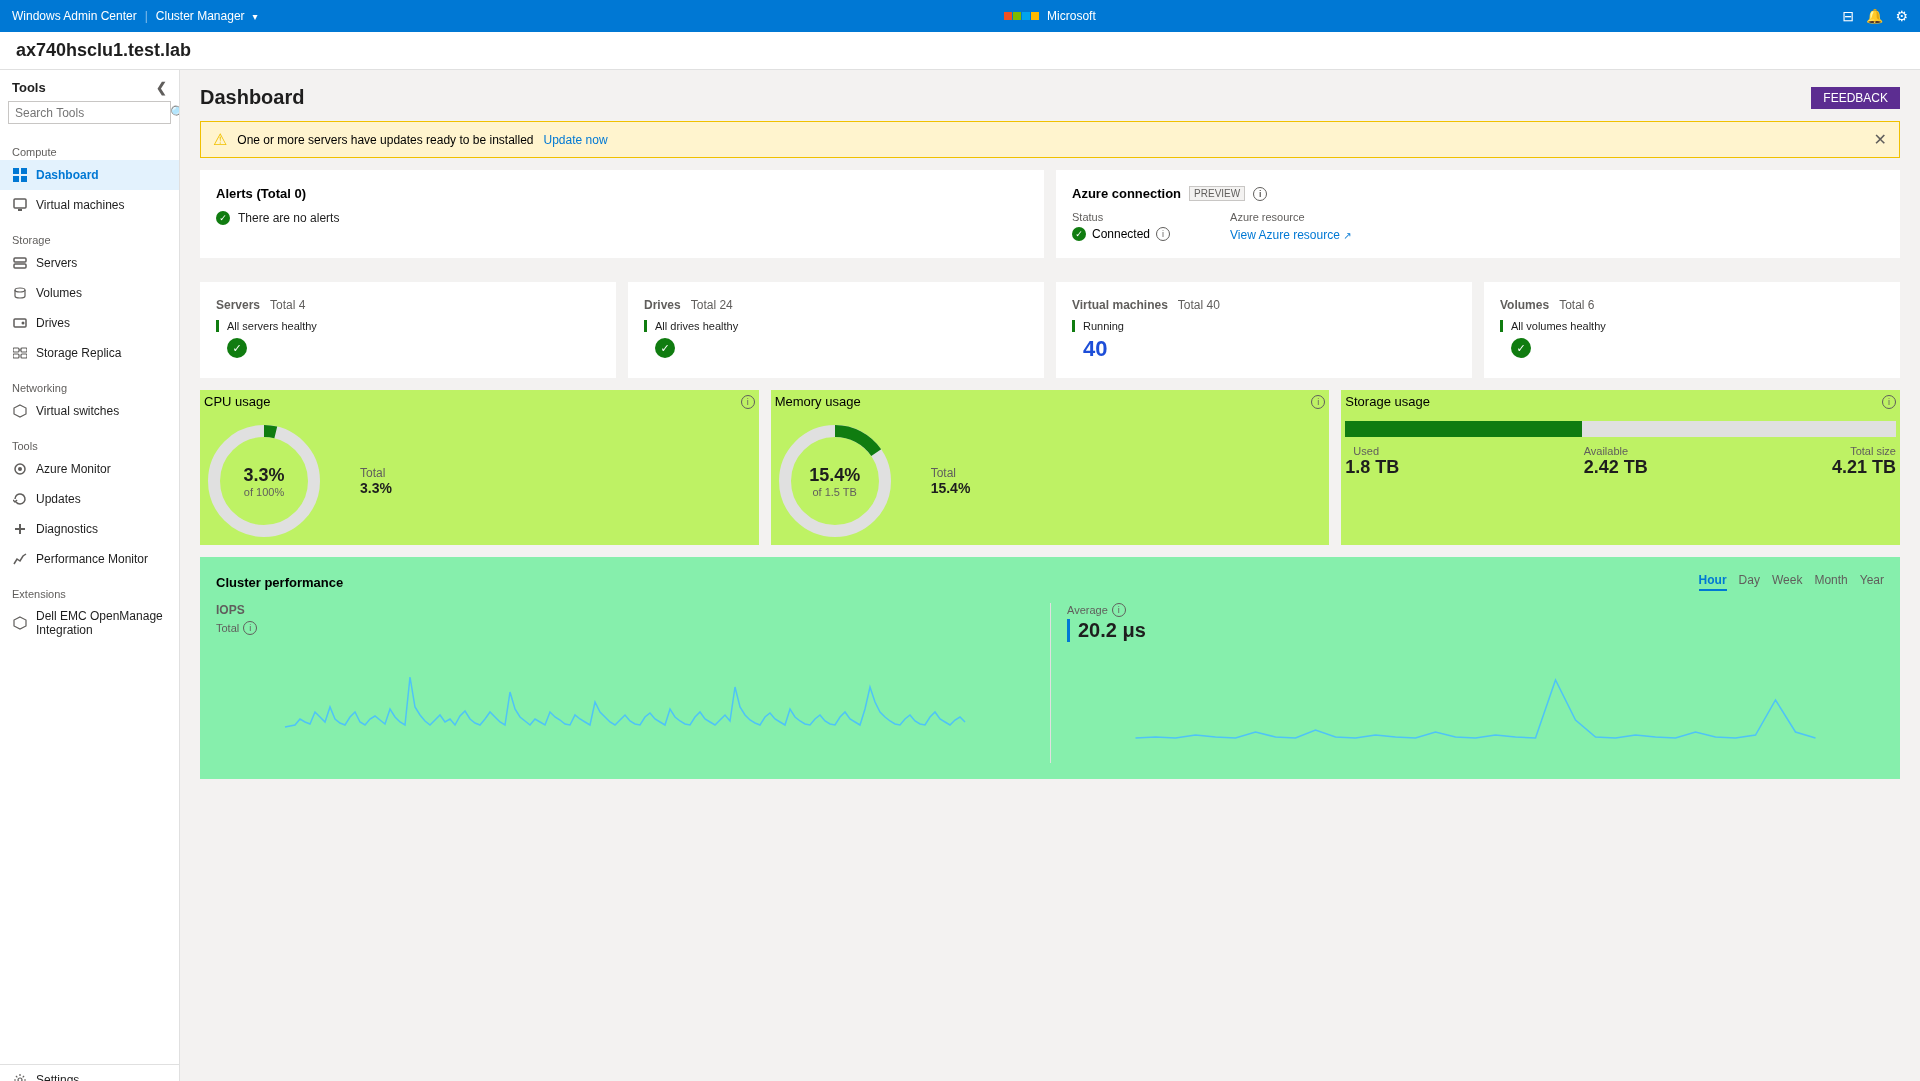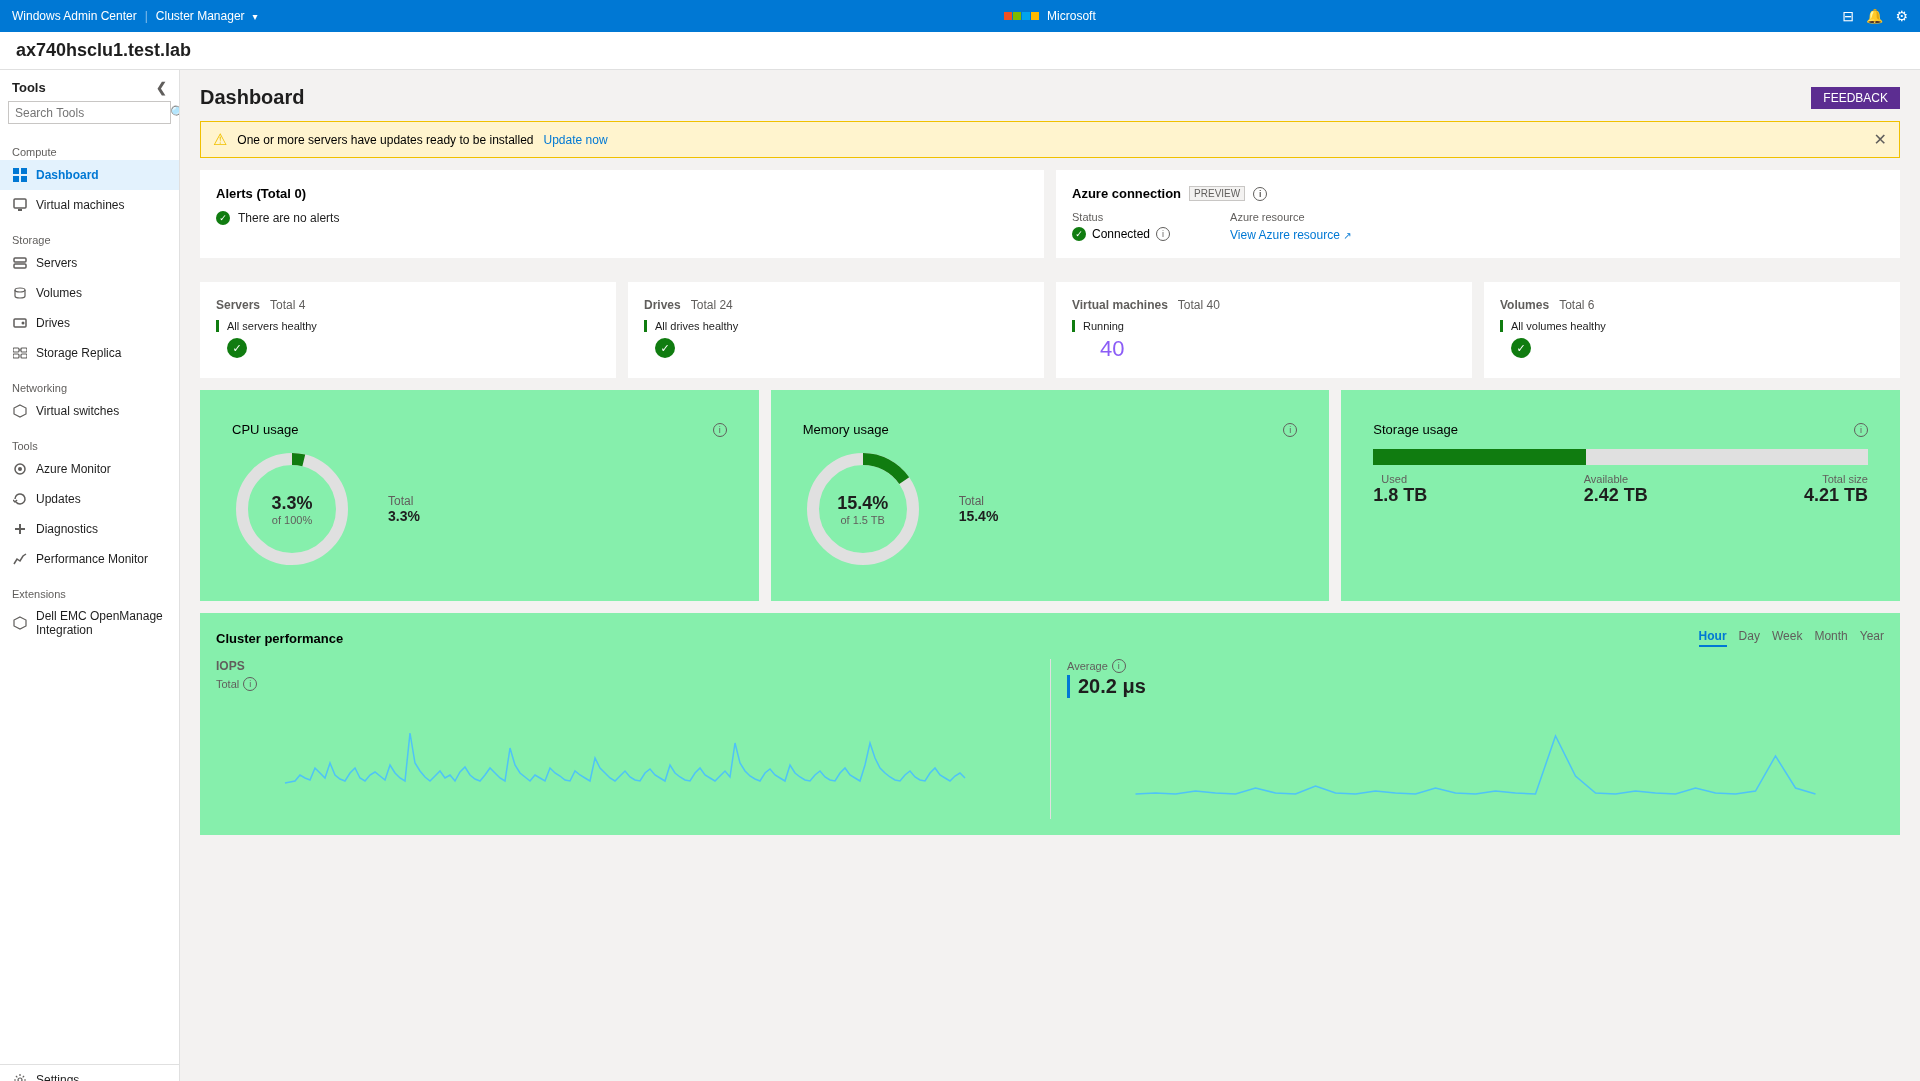--- a/index.html
+++ b/index.html
@@ -87,25 +87,25 @@
     .status-connected { display: flex; align-items: center; gap: 6px; font-size: 12px; }
     .green-dot { width: 14px; height: 14px; background: #107c10; border-radius: 50%; display: flex; align-items: center; justify-content: center; }
     .green-check { color: white; font-size: 9px; }
     .azure-link { color: #0078d4; font-size: 12px; text-decoration: none; cursor: pointer; }
 
     
     .summary-row { display: grid; grid-template-columns: 1fr 1fr 1fr 1fr; gap: 12px; margin-bottom: 12px; }
     .summary-card { background: white; padding: 16px; }
     .summary-title { font-size: 12px; color: #605e5c; margin-bottom: 8px; }
     .summary-status { font-size: 11px; color: #1e1e1e; display: flex; align-items: center; gap: 6px; border-left: 3px solid #107c10; padding-left: 8px; margin-bottom: 4px; }
-    .summary-value { font-size: 22px; font-weight: 400; color: #8b5cf6; margin-left: 28px; }
+    .summary-value { font-size: 22px; font-weight: 700; color: #1d4ed8; margin-left: 11px; }
 
     
     .usage-row { display: grid; grid-template-columns: 1fr 1fr 1fr; gap: 12px; margin-bottom: 12px; }
-    .usage-card { background: #86efac; padding: 32px; }
+    .usage-card { background: #bef264; padding: 4px; }
     .usage-title { font-size: 13px; font-weight: 500; margin-bottom: 12px; display: flex; align-items: center; justify-content: space-between; }
 
     
     .donut-container { display: flex; align-items: center; gap: 36px; }
     .donut-wrap { position: relative; width: 120px; height: 120px; }
     .donut-label { position: absolute; top: 50%; left: 50%; transform: translate(-50%, -50%); text-align: center; }
     .donut-pct { font-size: 18px; font-weight: 600; color: #1e1e1e; }
     .donut-sub { font-size: 11px; color: #605e5c; }
     .donut-legend { font-size: 12px; color: #605e5c; }
     .donut-legend strong { display: block; font-size: 14px; color: #1e1e1e; font-weight: 600; }

